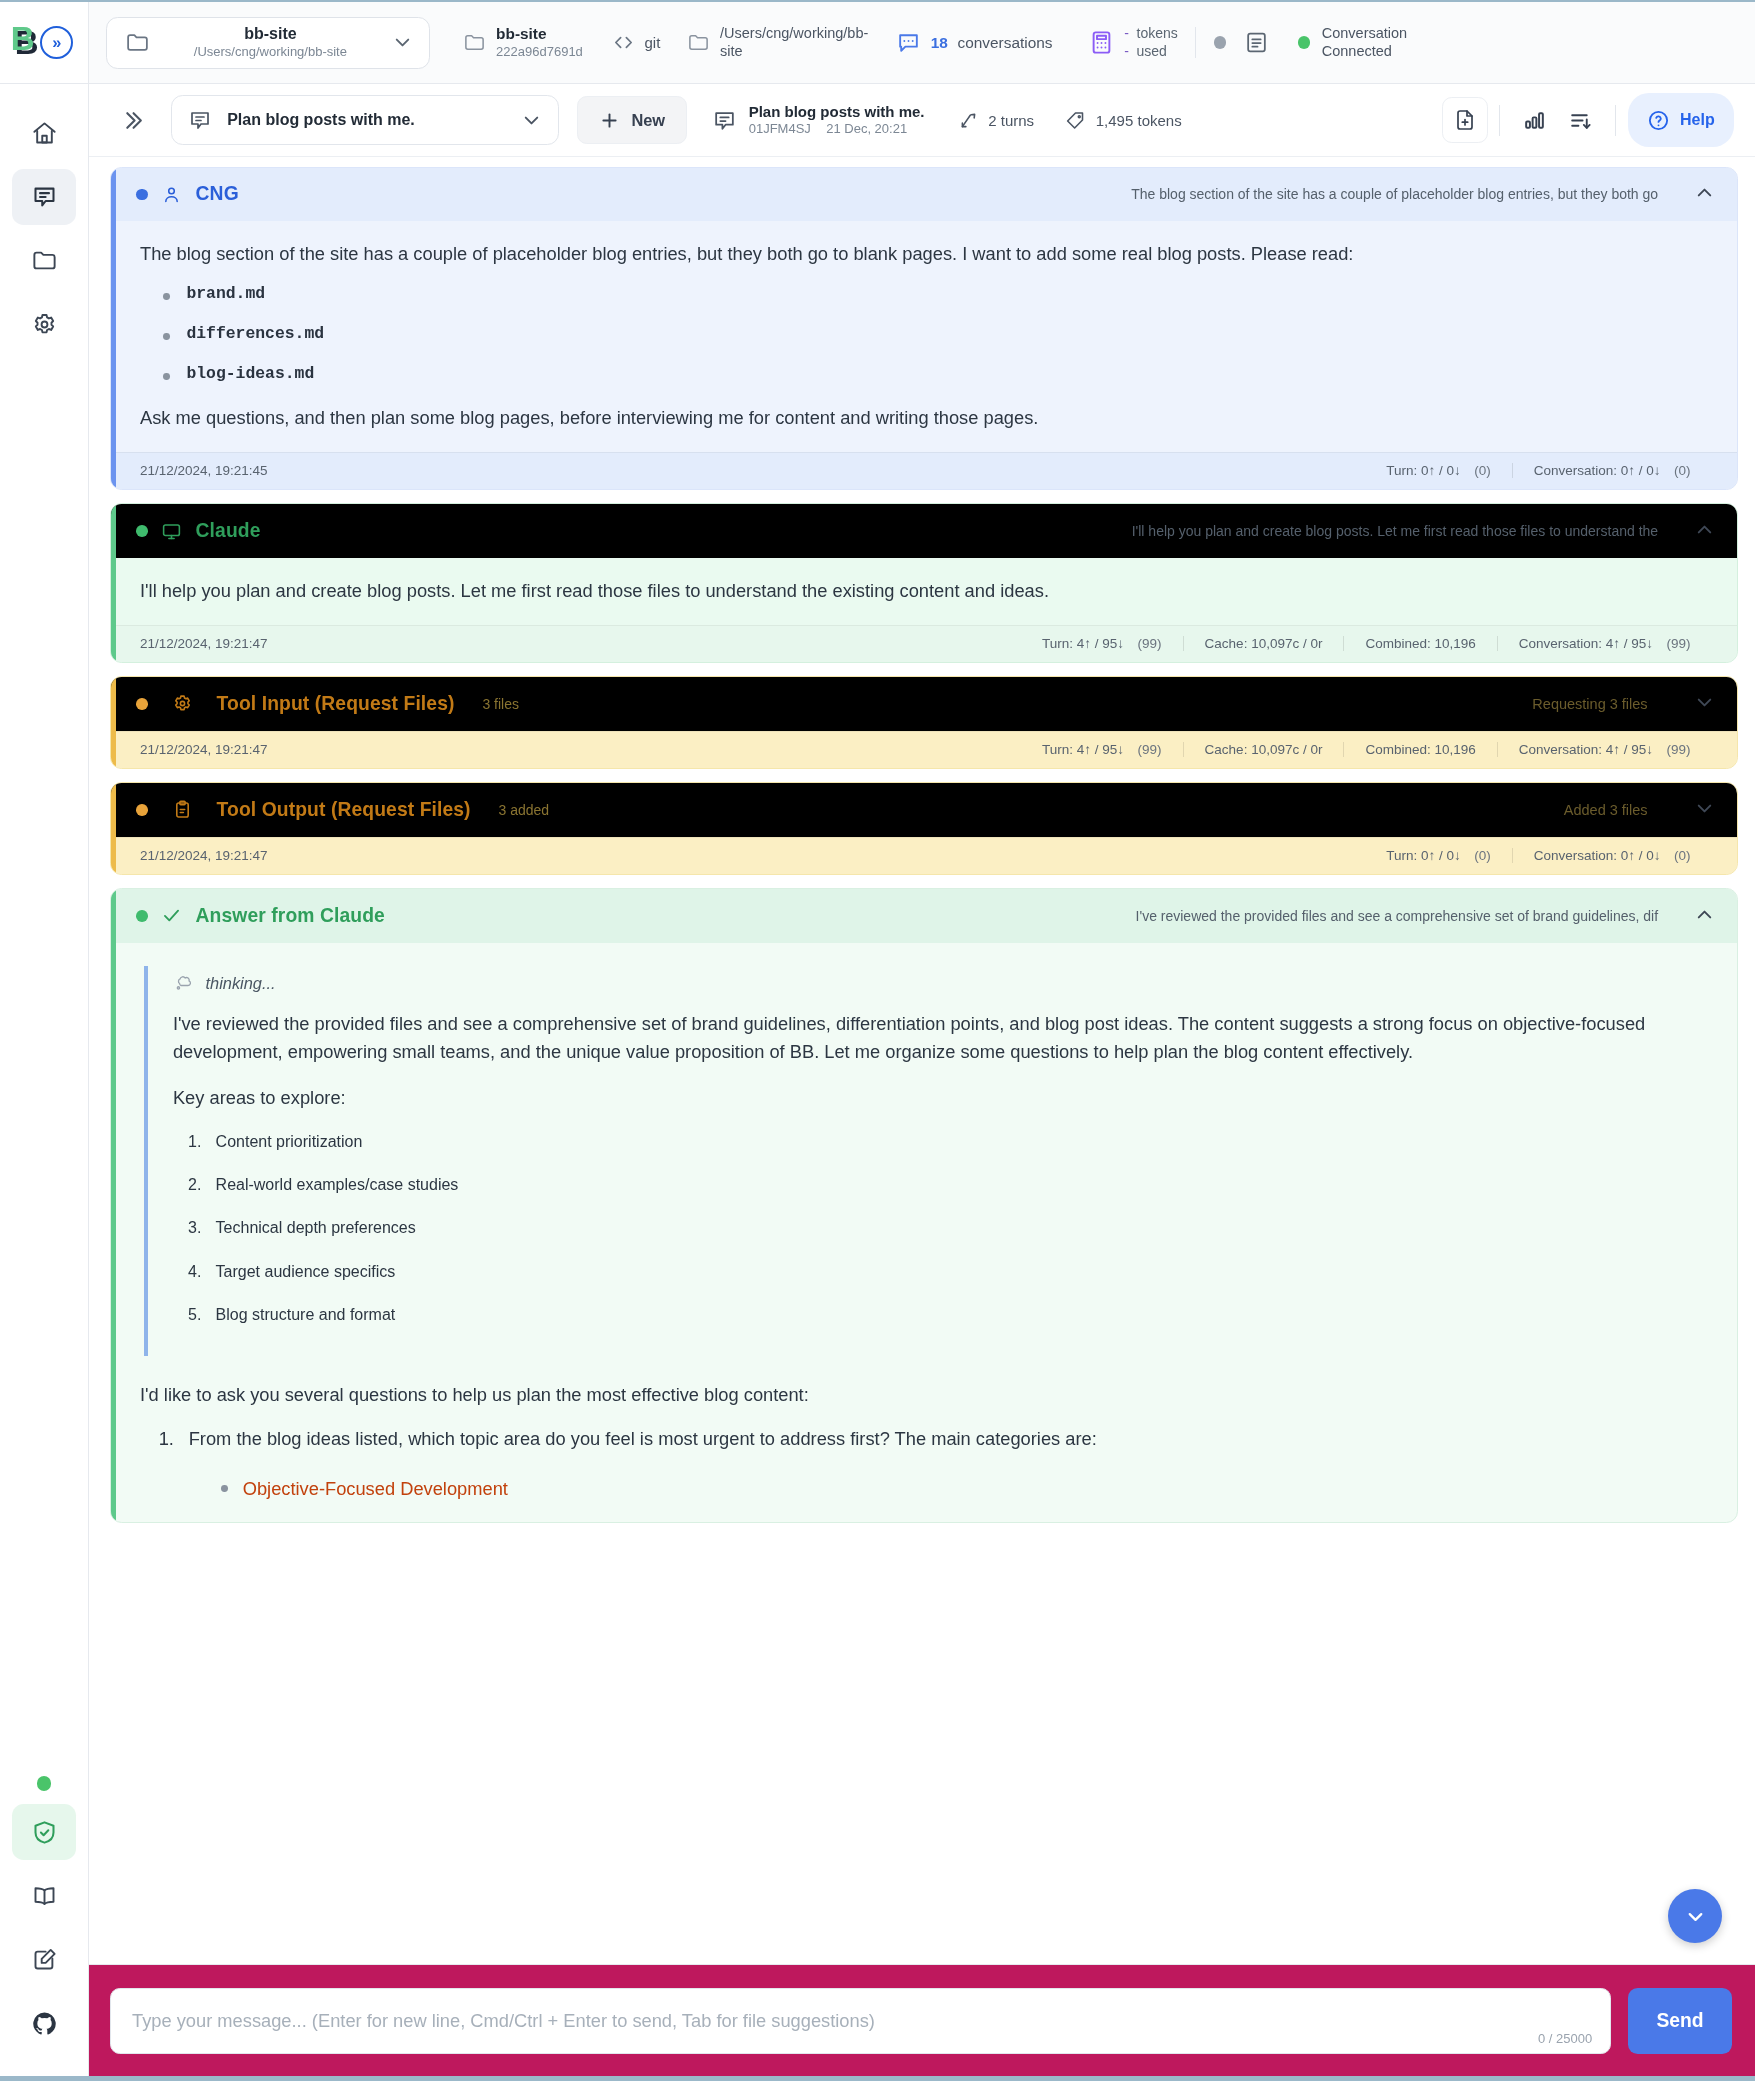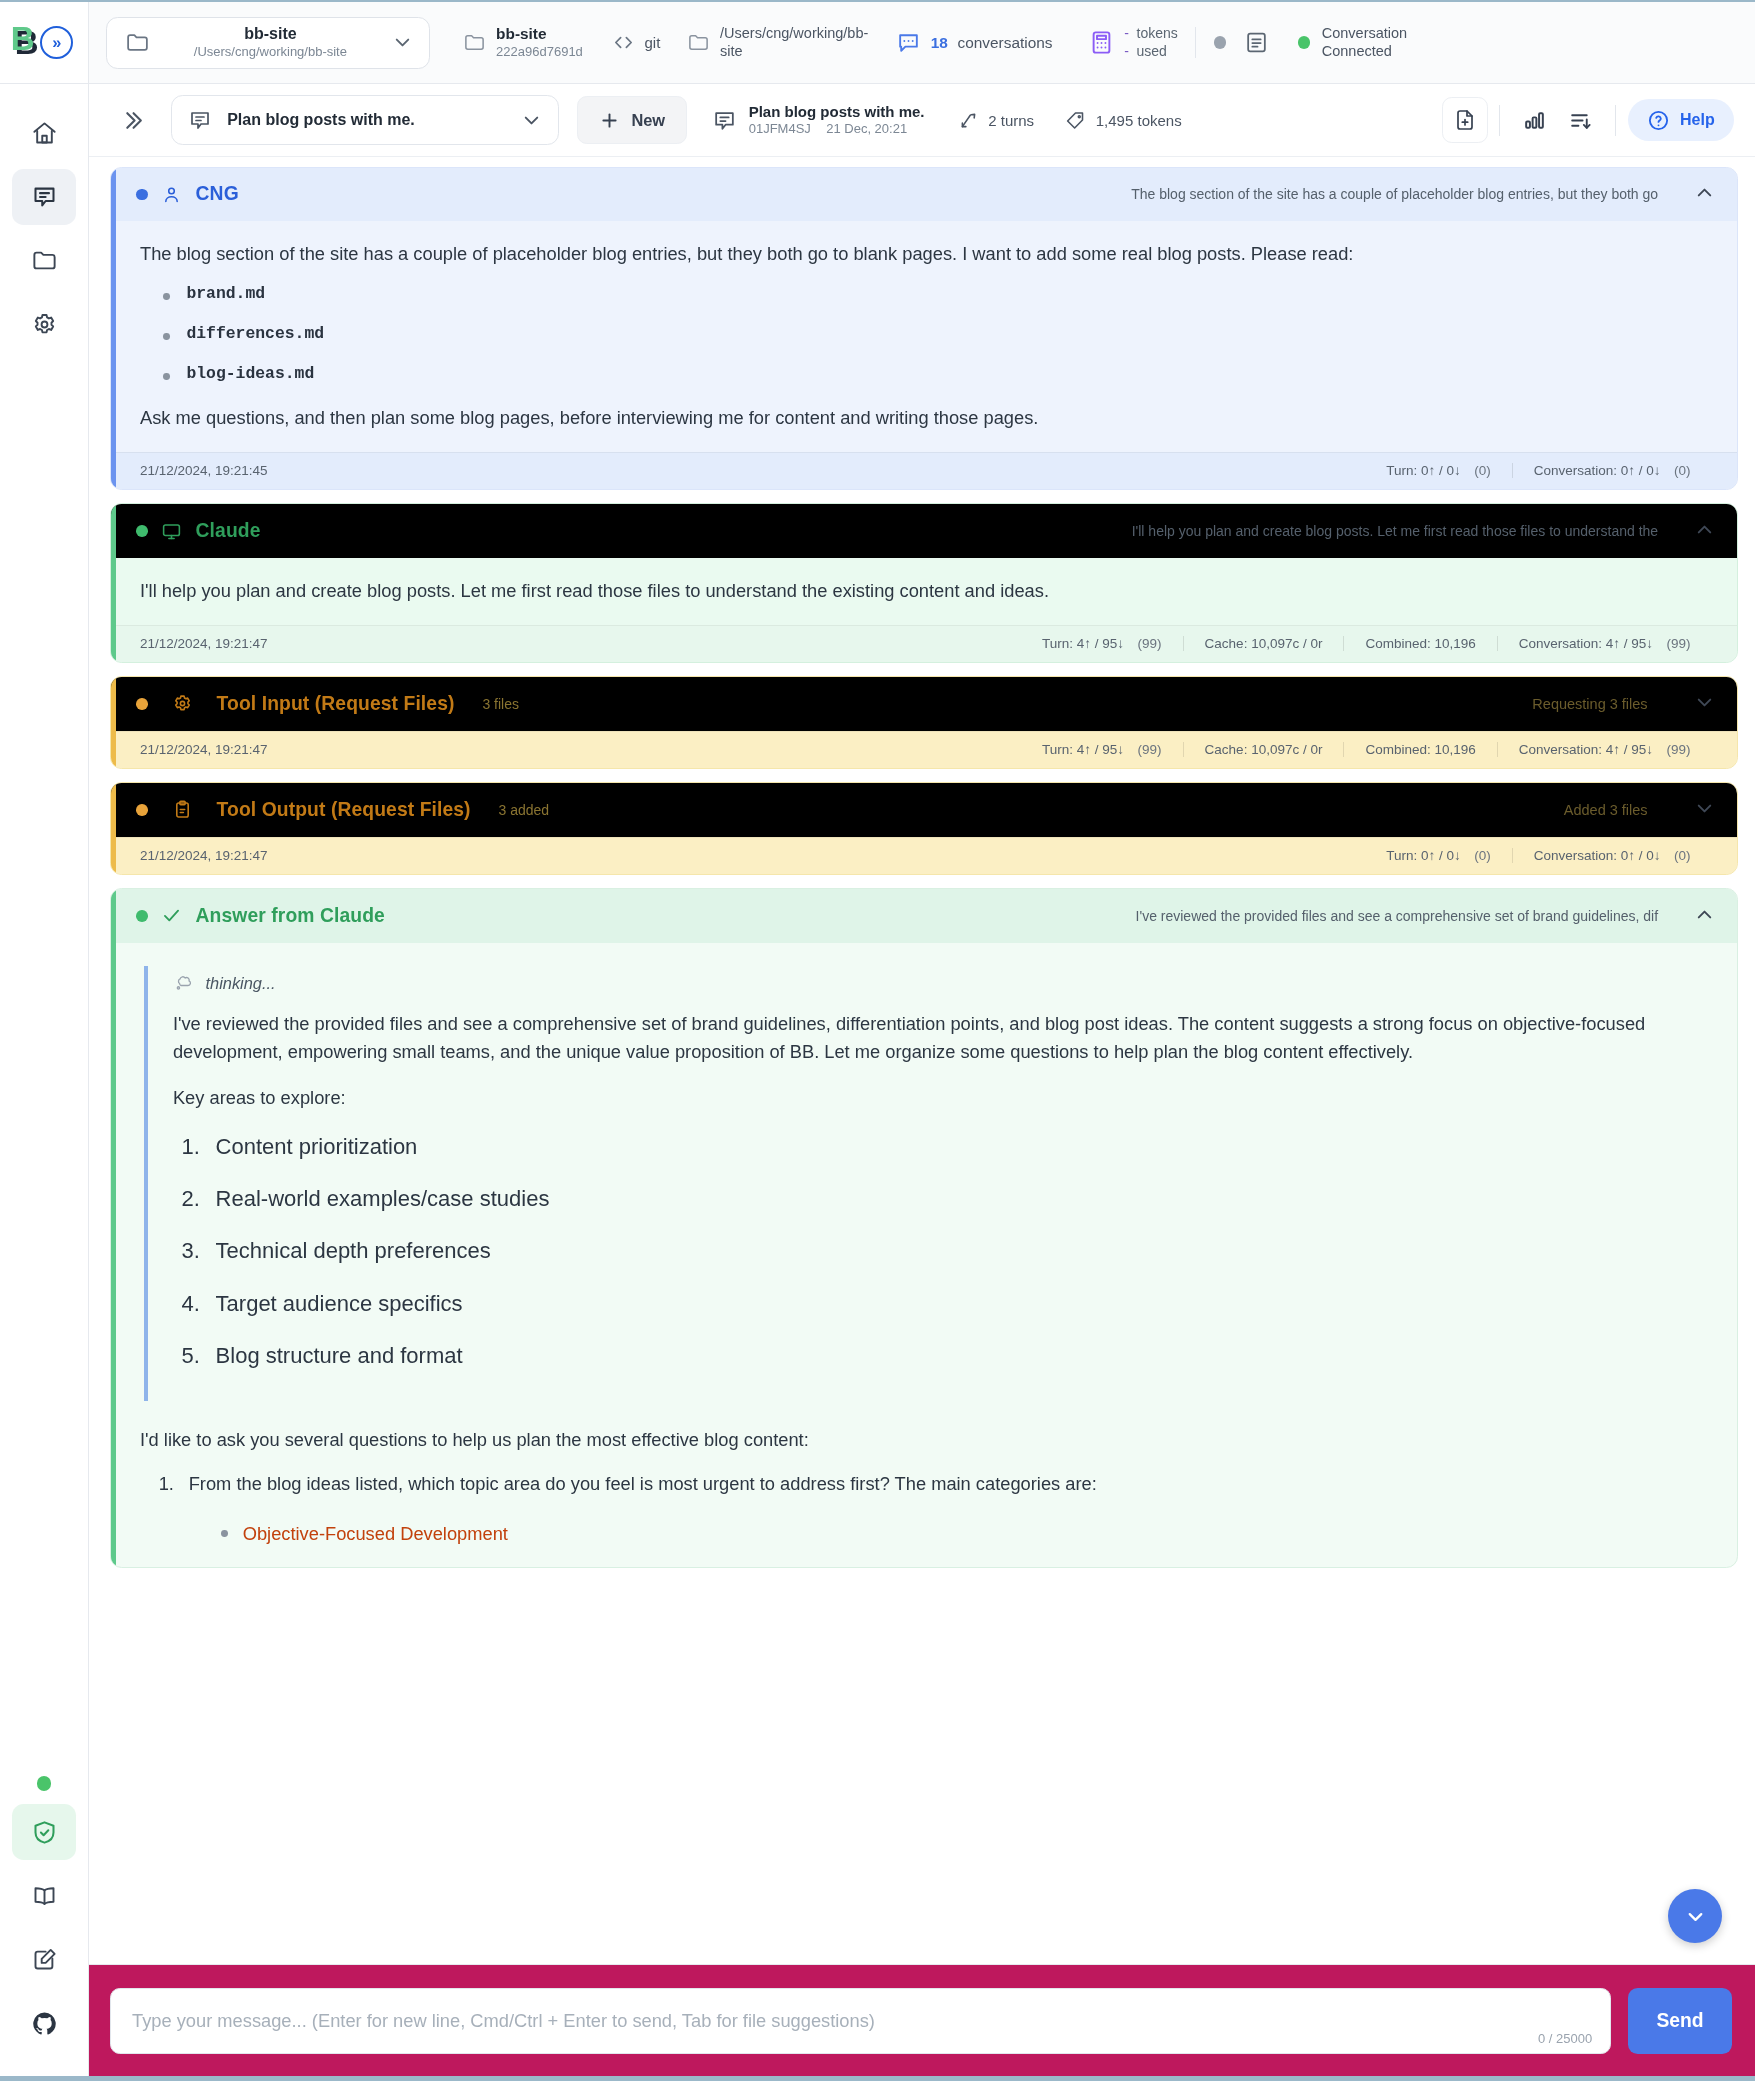--- a/index.html
+++ b/index.html
@@ -156,21 +156,21 @@
   .bar-spacer { flex: 1; }
   .icon-btn {
     width: 46px; height: 46px; border-radius: 9.7px;
     display: flex; align-items: center; justify-content: center;
     color: #374151;
   }
   .icon-btn.boxed { border: 1px solid #eceff3; background: #fff; }
   .help-btn {
     display: flex; align-items: center; gap: 9.7px;
     background: #e8f0fe; border-radius: 21px;
-    height: 42px; padding: 0 19.3px;
+    height: 54px; padding: 0 19.3px;
     color: #2563eb; font-size: 16px; font-weight: 700;
   }
 
   
   .convo {
     flex: 1; min-height: 0; overflow: hidden;
     background: #ffffff;
     padding: 9.7px 17.4px 0 21px;
     position: relative;
   }
@@ -256,21 +256,21 @@
     padding: 7.7px 0 9.7px 25px;
     margin: 3.9px 0 25px 3.9px;
   }
   .thinking-label {
     display: flex; align-items: center; gap: 11.6px;
     font-size: 16.4px; font-style: italic; color: #4a5663;
     margin-bottom: 15.4px;
   }
   .thinking p { font-size: 18.3px; line-height: 1.55; color: #2c3642; margin-bottom: 17.4px; }
   .thinking ol { margin: 5.8px 0 0 33px; }
-  .thinking ol li { font-size: 22px; line-height: 1.5; color: #2c3642; margin-bottom: 19.3px; padding-left: 9.7px; }
+  .thinking ol li { font-size: 16px; line-height: 1.5; color: #2c3642; margin-bottom: 19.3px; padding-left: 9.7px; }
   .ans-para { font-size: 18.3px; line-height: 1.55; color: #2c3642; margin-bottom: 23px; }
   ol.qlist { margin: 0 0 0 39px; }
   ol.qlist > li { font-size: 18.3px; line-height: 1.5; color: #2c3642; padding-left: 9.7px; }
   ul.sublist { list-style: none; margin: 23px 0 0 25px; }
   ul.sublist li { font-size: 18.3px; color: #c2410c; position: relative; padding-left: 29px; }
   ul.sublist li::before {
     content: ""; position: absolute; left: 7.7px; top: 9.7px;
     width: 6.8px; height: 6.8px; border-radius: 50%; background: #8a939f;
   }
 

